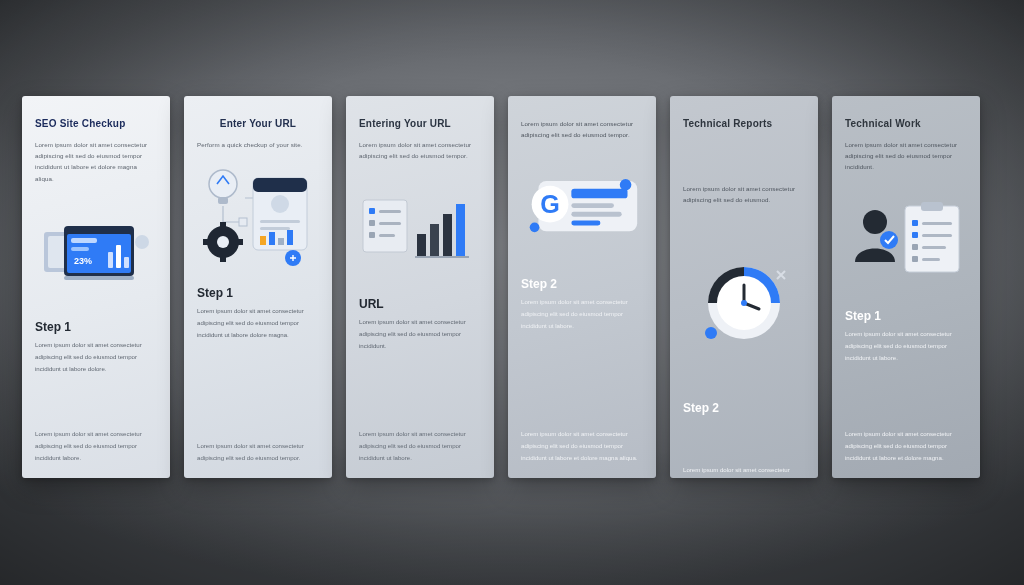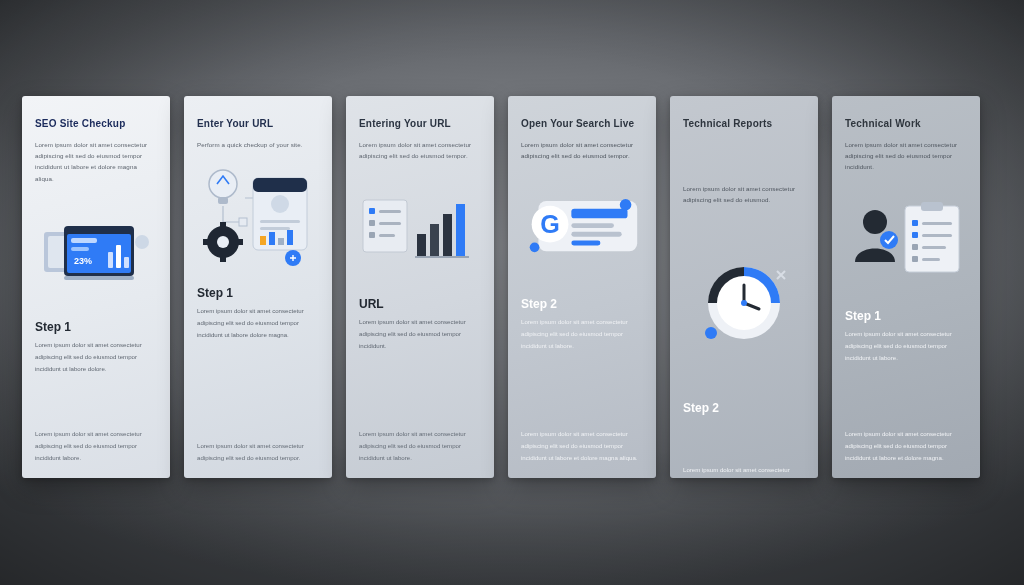--- a/index.html
+++ b/index.html
@@ -59,21 +59,21 @@
   .card.c5 { background: linear-gradient(165deg, #b9bfc6 0%, #adb4bc 55%, #a2a9b2 100%); }
 
   .card-title {
     font-size: 10px;
     font-weight: bold;
     letter-spacing: 0.2px;
     line-height: 1.25;
     margin: 0 0 8px 0;
   }
   .c0 .card-title { color: #1b2b5c; }
-  .c1 .card-title { color: #23304f; }
+  .c1 .card-title { color: #23304f; text-align: center; }
   .c2 .card-title { color: #2b3442; }
   .c3 .card-title { color: #2d3540; }
   .c4 .card-title { color: #2e353e; }
   .c5 .card-title { color: #2f363e; }
 
   .blurb {
     font-size: 6.2px;
     line-height: 1.85;
     color: #5d646e;
     margin: 0 0 6px 0;
@@ -208,21 +208,20 @@
           <rect x="95" y="12" width="9" height="52" fill="#2f7bf6"></rect>
           <rect x="54" y="64" width="54" height="2" fill="#9aa5b4"></rect>
         </svg>
       </div>
       <div class="step-label">URL</div>
       <div class="body-text">Lorem ipsum dolor sit amet consectetur adipiscing elit sed do eiusmod tempor incididunt.</div>
       <div class="foot-text">Lorem ipsum dolor sit amet consectetur adipiscing elit sed do eiusmod tempor incididunt ut labore.</div>
     </div>
 
     <div class="card c3">
-      <div class="card-title">Open Your Search Live</div>
       <div class="blurb">Lorem ipsum dolor sit amet consectetur adipiscing elit sed do eiusmod tempor.</div>
       <div class="art">
         <svg width="126" height="76" viewBox="0 0 126 76">
           <rect x="18" y="10" width="102" height="52" rx="8" fill="#eef1f6"></rect>
           <rect x="52" y="18" width="58" height="10" rx="3" fill="#2f7bf6"></rect>
           <rect x="52" y="33" width="44" height="5" rx="2.5" fill="#b9c2cf"></rect>
           <rect x="52" y="42" width="52" height="5" rx="2.5" fill="#b9c2cf"></rect>
           <rect x="52" y="51" width="30" height="5" rx="2.5" fill="#2f7bf6"></rect>
           <circle cx="30" cy="34" r="19" fill="#ffffff"></circle>
           <text x="30" y="43" text-anchor="middle" font-family="Liberation Sans, sans-serif" font-size="26" font-weight="bold" fill="#2f7bf6">G</text>

